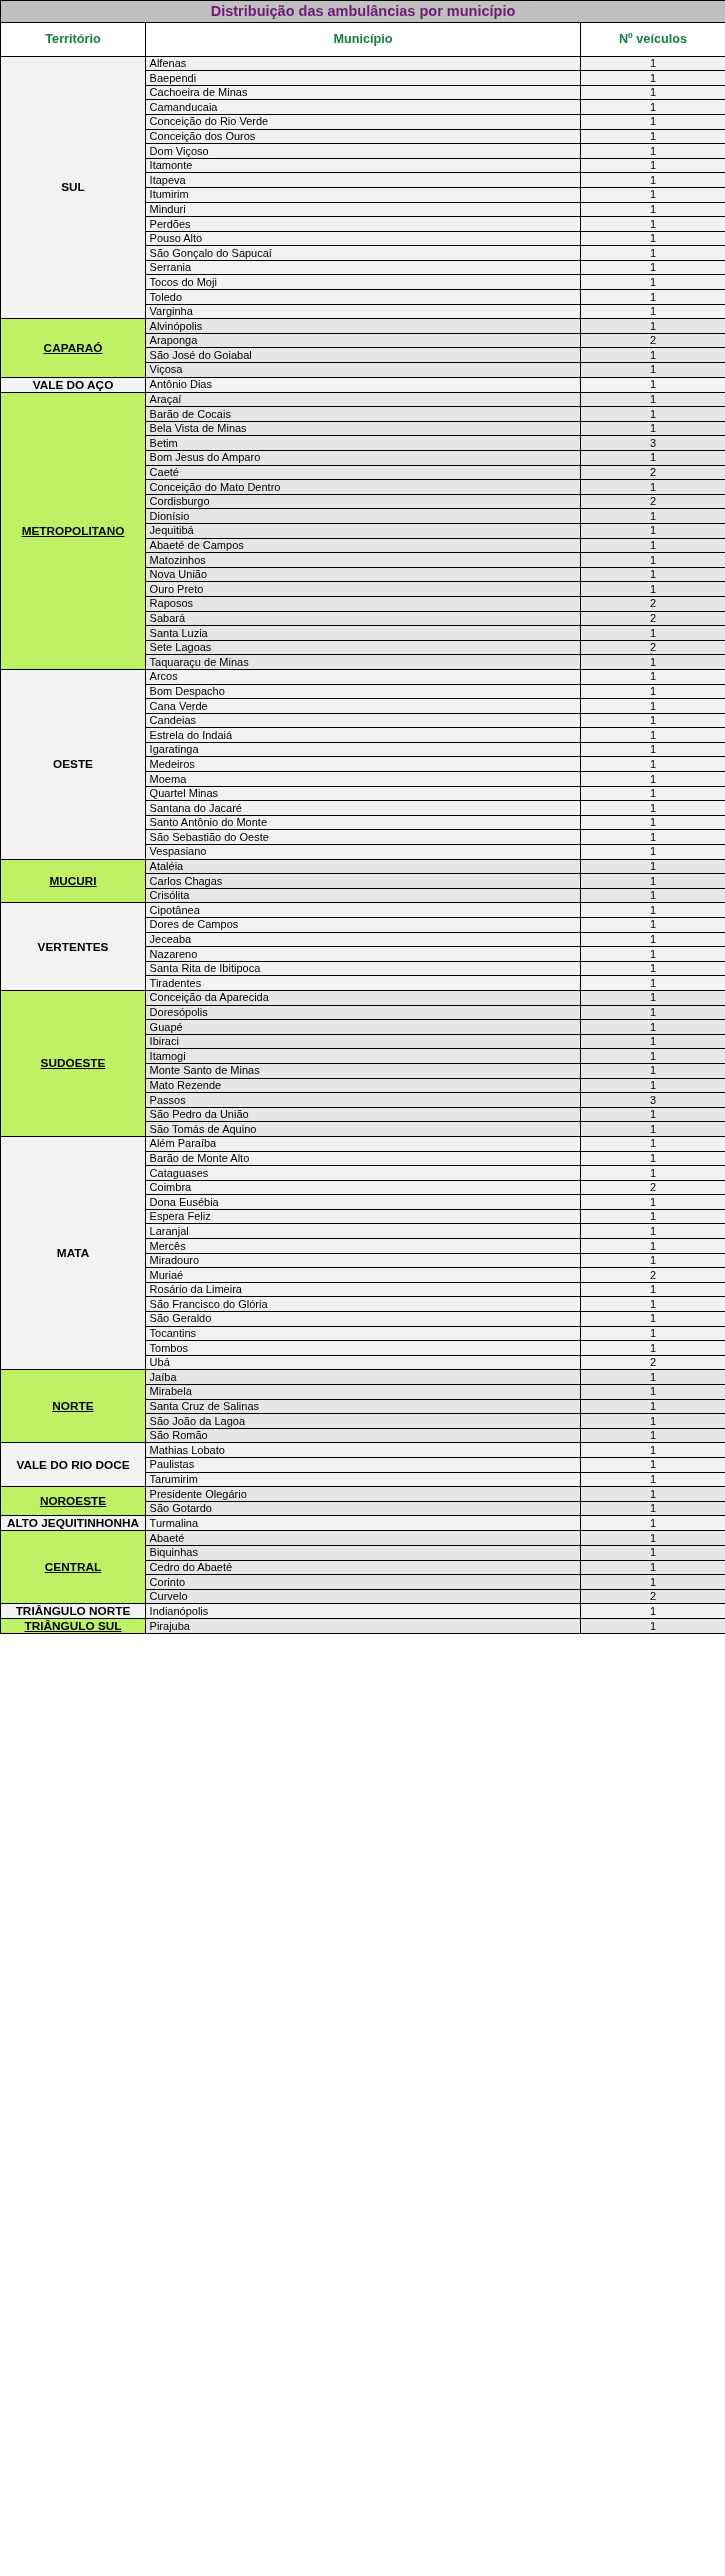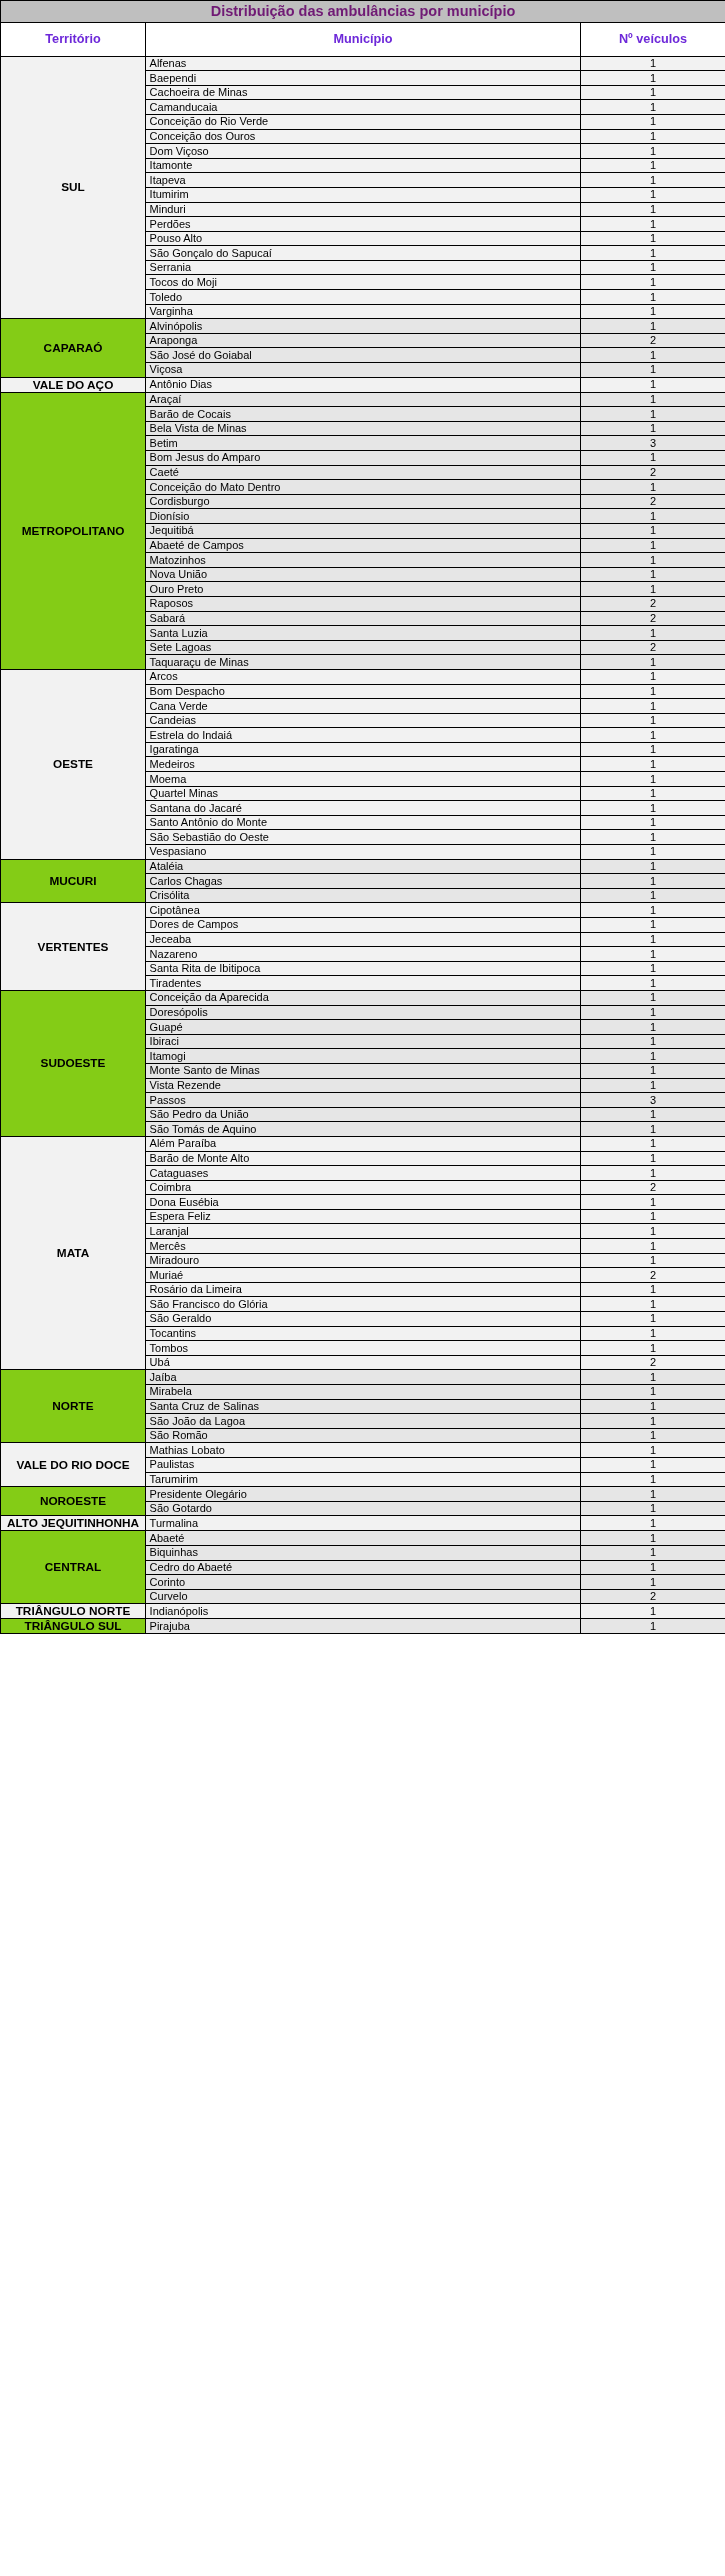--- a/index.html
+++ b/index.html
@@ -36,42 +36,42 @@
     padding: 0.9px 1.8px;
     white-space: nowrap;
     overflow: hidden;
   }
 
   .hdr-cell {
     background: #ffffff;
     text-align: center;
     font-weight: bold;
     font-size: 12.7px;
-    color: #6d28d9;
+    color: #15803d;
     height: 31px;
     border: 1.8px solid #000;
     padding: 0.9px 1.8px;
     vertical-align: middle;
     white-space: nowrap;
     overflow: hidden;
   }
 
   td.terr {
     background: #f2f2f2;
     text-align: center;
     vertical-align: middle;
     font-weight: bold;
     font-size: 11.8px;
     color: #000;
     border: 1.8px solid #000;
     padding: 0 0;
     white-space: nowrap;
     overflow: hidden;
   }
-  td.terr.alt { background: #84cc16; }
+  td.terr.alt { background: #bef264; text-decoration: underline; }
 
   td.mun {
     background: #f2f2f2;
     text-align: left;
     vertical-align: middle;
     font-size: 11px;
     color: #000;
     border: 0.9px solid #000;
     border-left: 1.8px solid #000;
     border-right: 1.8px solid #000;
@@ -408,21 +408,21 @@
         </tr>
         <tr>
           <td class="mun alt">Itamogi</td>
           <td class="veh alt">1</td>
         </tr>
         <tr>
           <td class="mun alt">Monte Santo de Minas</td>
           <td class="veh alt">1</td>
         </tr>
         <tr>
-          <td class="mun alt">Vista Rezende</td>
+          <td class="mun alt">Mato Rezende</td>
           <td class="veh alt">1</td>
         </tr>
         <tr>
           <td class="mun alt">Passos</td>
           <td class="veh alt">3</td>
         </tr>
         <tr>
           <td class="mun alt">São Pedro da União</td>
           <td class="veh alt">1</td>
         </tr>

